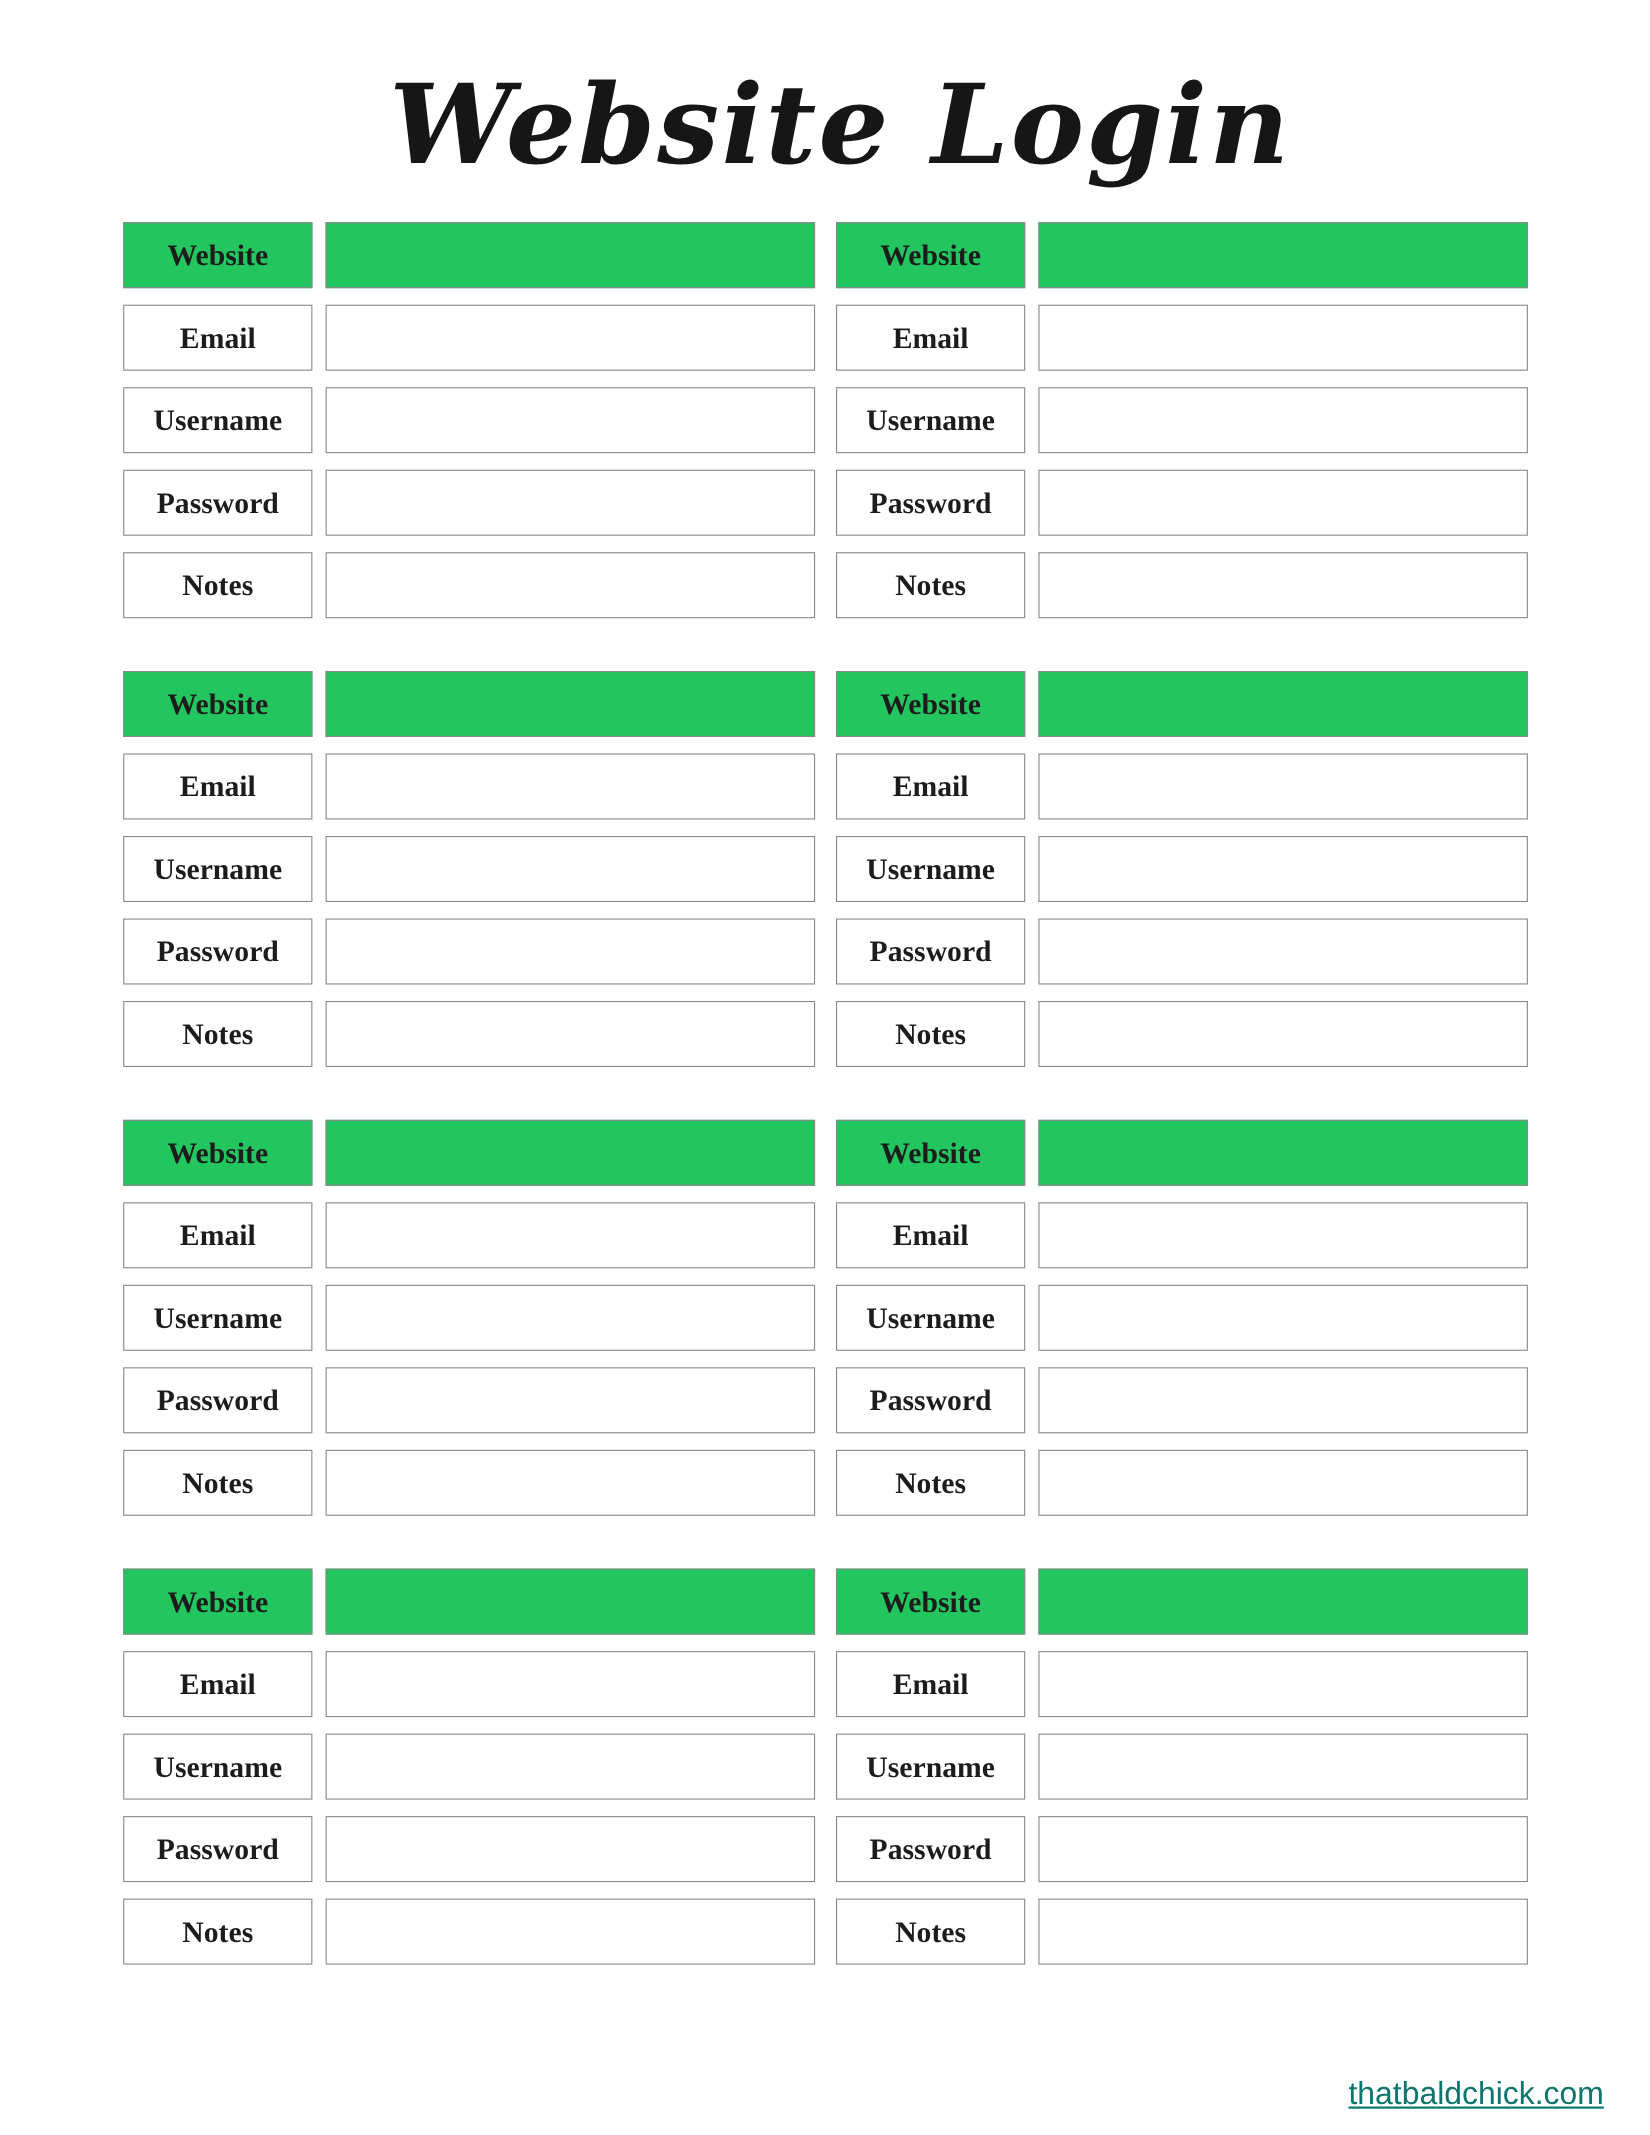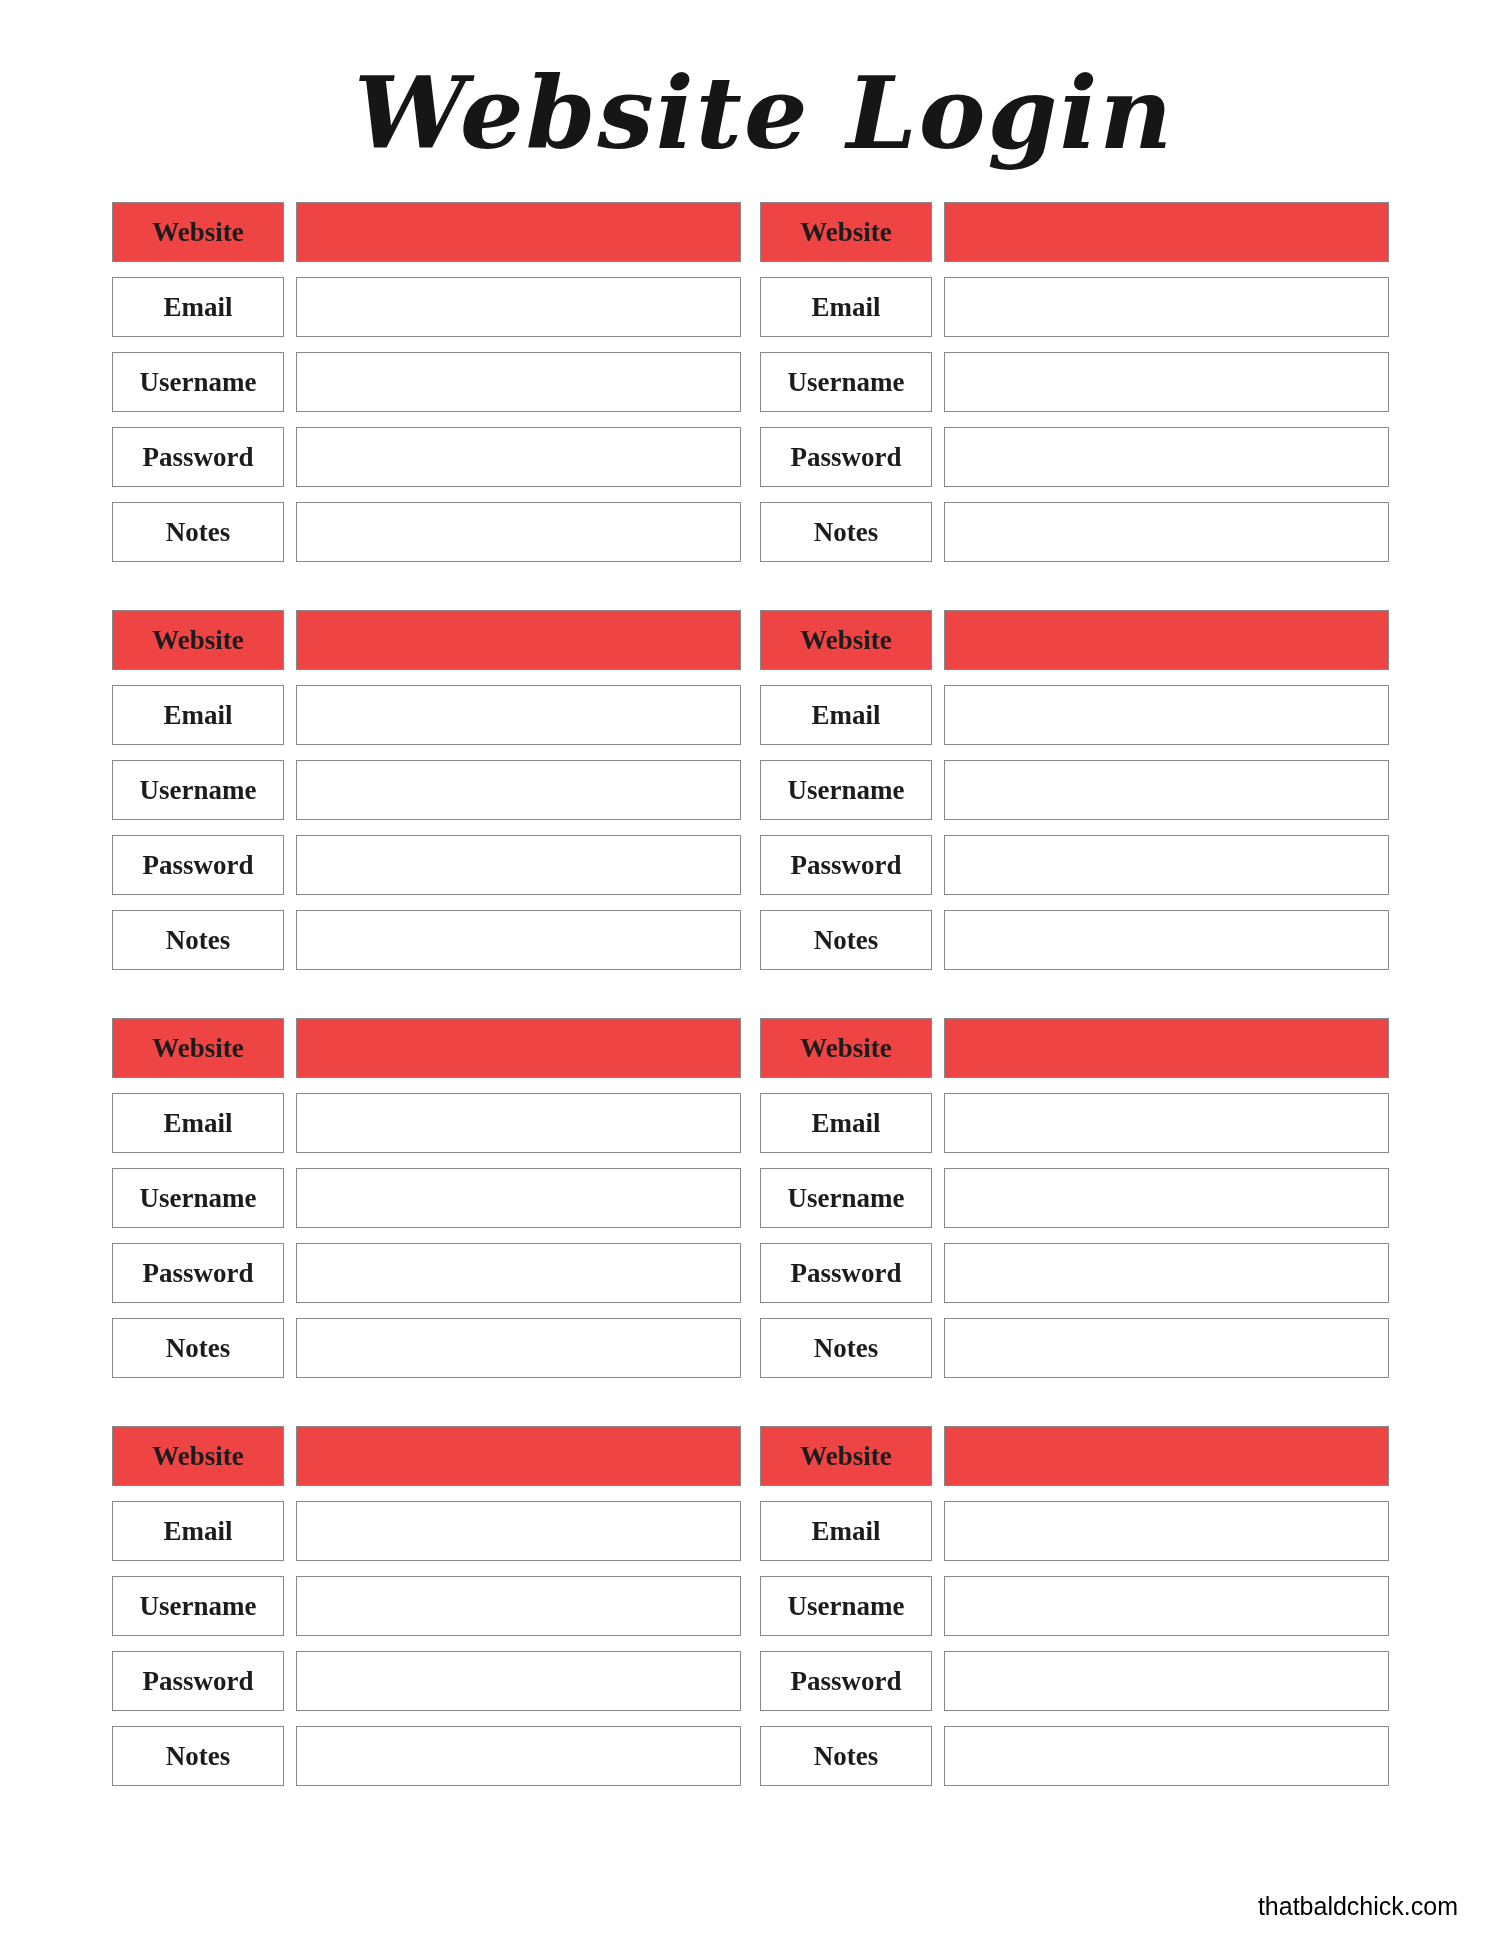--- a/index.html
+++ b/index.html
@@ -61,29 +61,30 @@
     align-items: center;
     justify-content: center;
     font-weight: bold;
     font-size: 27px;
     color: #1c1c1c;
   }
   .field {
     flex: 1 1 auto;
   }
   .shaded {
-    background: #ef4444;
+    background: #22c55e;
   }
   .footer {
     position: absolute;
     right: 42px;
     bottom: 20px;
     font-family: "Liberation Sans", sans-serif;
-    font-size: 25px;
-    color: #000000;
+    font-size: 29px;
+    color: #0f766e;
+    text-decoration: underline;
   }
 </style>
 </head>
 <body>
 
 <div class="page">
 
   <div class="title">Website Login</div>
 
   <div class="blocks">

